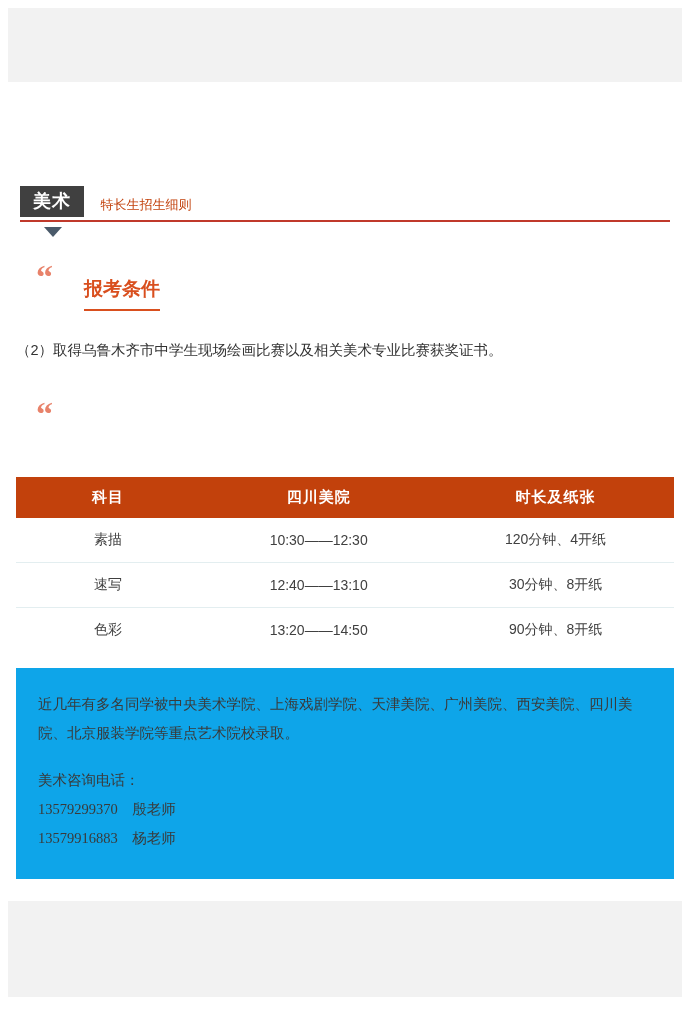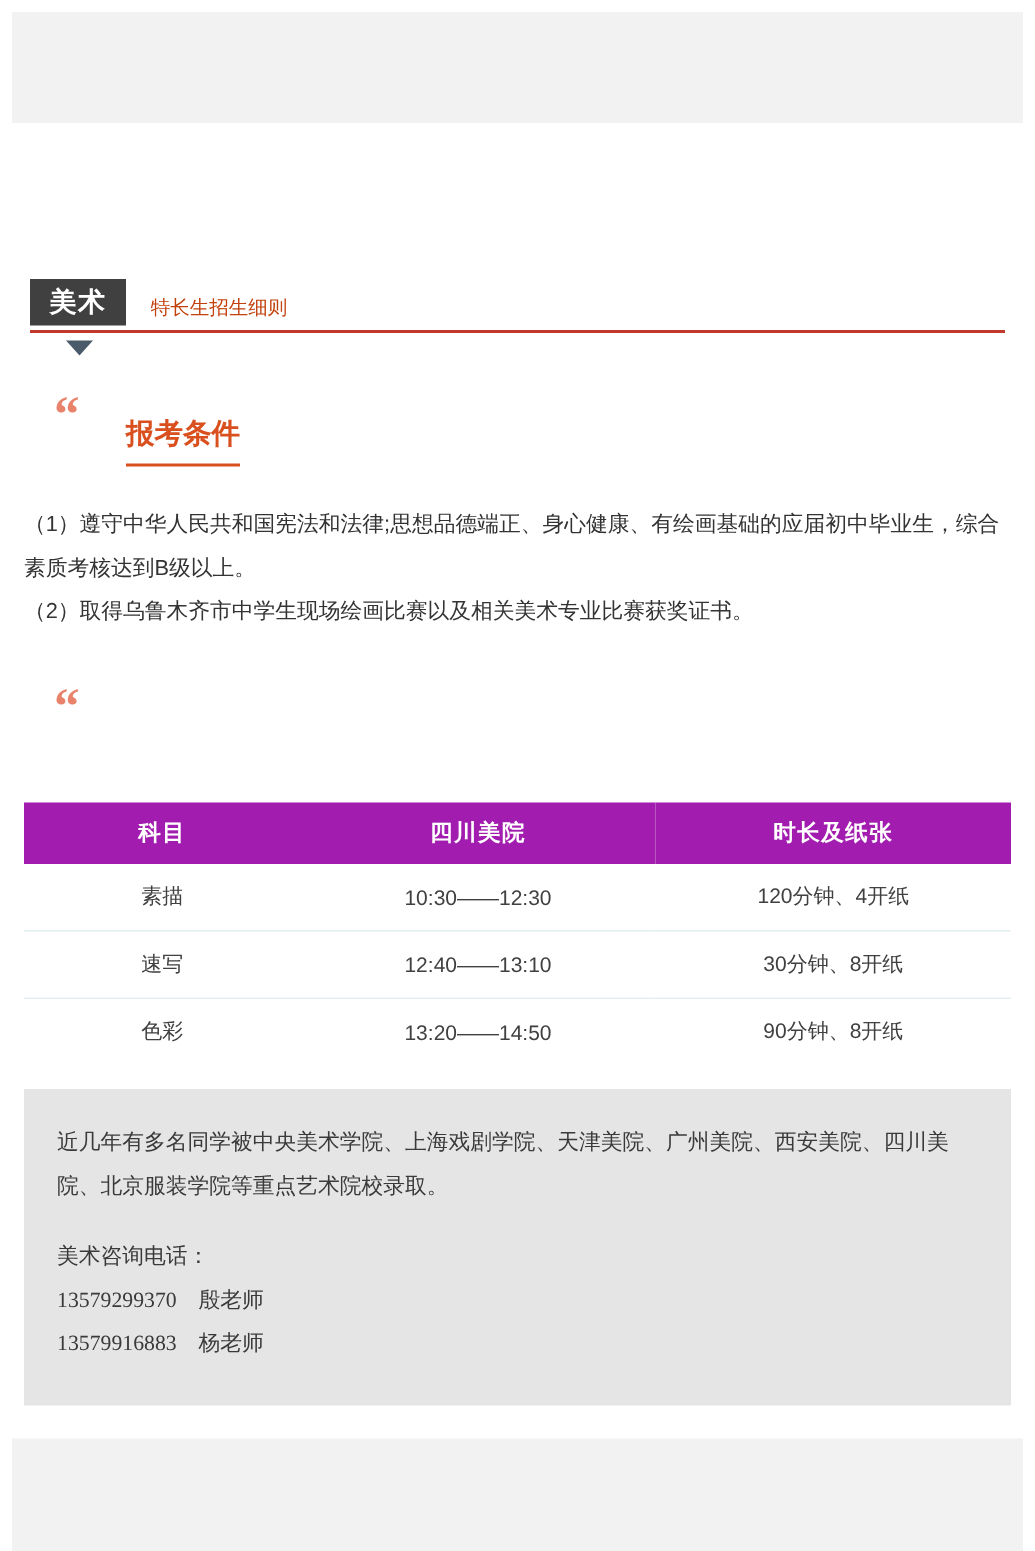--- a/index.html
+++ b/index.html
@@ -110,42 +110,42 @@
   .body-text p { margin: 0; }
 
   
   table.exam {
     margin: 26px 16px 0 16px;
     width: 658px;
     border-collapse: collapse;
     font-size: 14px;
   }
   table.exam thead th {
-    background: #a21caf;
+    background: #c2410c;
     color: #ffffff;
     font-weight: bold;
     font-size: 15px;
     padding: 11px 0;
     text-align: center;
     letter-spacing: 1px;
   }
   table.exam tbody td {
     padding: 13px 0;
     text-align: center;
     color: #404040;
     border-bottom: 1px solid #e3eef0;
   }
   table.exam tbody tr:last-child td { border-bottom: none; }
   .col-1 { width: 28%; }
   .col-2 { width: 36%; }
   .col-3 { width: 36%; }
 
   .note-box {
     margin: 16px 16px 0 16px;
-    background: #e5e5e5;
+    background: #0ea5e9;
     padding: 22px 22px 26px 22px;
     font-size: 14.5px;
     line-height: 29px;
     color: #3a3a3a;
     box-sizing: border-box;
     width: 658px;
   }
   .note-box p { margin: 0; }
   .note-gap { height: 18px; }
   .tel-line { white-space: pre; font-family: Liberation Serif, serif; }
@@ -170,21 +170,20 @@
     <div class="sec-rule"></div>
     <div class="sec-arrow"></div>
   </div>
 
   <div class="sub-title-wrap">
     <span class="quote-mark">“</span>
     <span class="sub-title">报考条件</span>
   </div>
 
   <div class="body-text">
-    <p>（1）遵守中华人民共和国宪法和法律;思想品德端正、身心健康、有绘画基础的应届初中毕业生，综合素质考核达到B级以上。</p>
     <p>（2）取得乌鲁木齐市中学生现场绘画比赛以及相关美术专业比赛获奖证书。</p>
   </div>
 
   <div class="sub-title-wrap">
     <span class="quote-mark">“</span>
   </div>
 
   <table class="exam">
     <thead>
       <tr>

